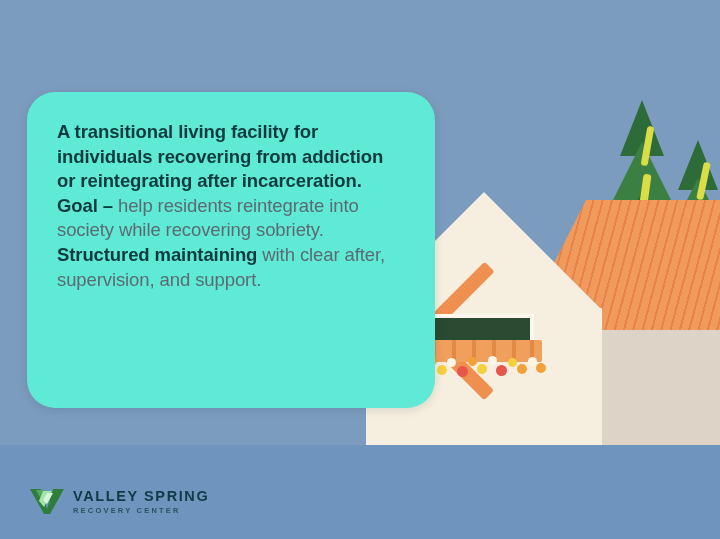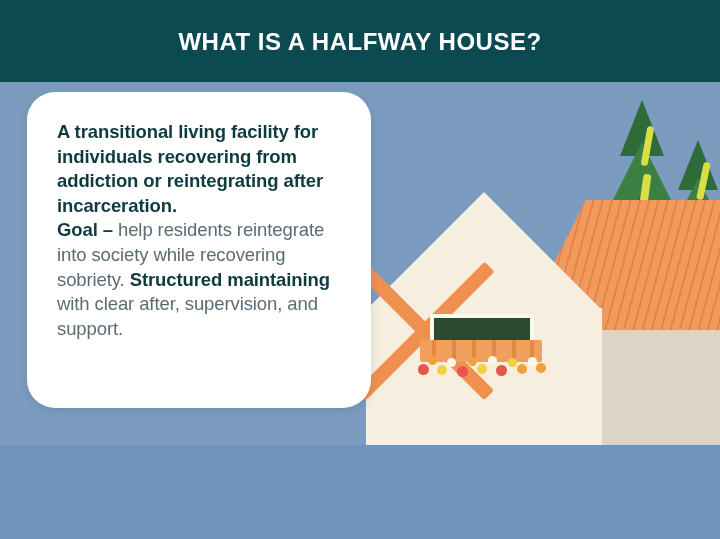--- a/index.html
+++ b/index.html
@@ -175,22 +175,22 @@
   }
   .rw-cross-h, .rw-cross-v {
     position:absolute;
     background:#fdf8ef;
   }
 
   
   .text-card {
     position:absolute;
     left:27px; top:92px;
-    width:344px; height:316px;
-    background:#ffffff;
+    width:408px; height:316px;
+    background:#5eead4;
     border-radius:28px;
     box-shadow:0 2px 10px rgba(20,40,60,.14);
     padding:28px 30px 0 30px;
   }
   .body-copy {
     font-size:18.5px;
     line-height:1.33;
     color:#5b6b74;
     letter-spacing:-0.1px;
   }
@@ -323,26 +323,37 @@
     </div>
 
     <div class="door-frame" style="left:632px; top:409px; width:56px; height:86px;"></div>
     <div class="door" style="left:638px; top:414px; width:44px; height:81px;">
       <div class="door-panel" style="left:13px; top:12px; width:22px; height:44px;"></div>
     </div>
 
     <div class="ground"></div>
   </div>
 
-  <div class="header-band">
-    <div class="header-title">WHAT IS A HALFWAY HOUSE?</div>
-  </div>
 
   <div class="text-card">
     <p class="body-copy">
       <b class="lead">A transitional living facility for individuals recovering from addiction or reintegrating after incarceration.</b>
       <b>Goal –</b><span> help residents reintegrate into society while recovering sobriety.</span>
       <b>Structured maintaining</b><span> with clear after, supervision, and support.</span>
     </p>
   </div>
 
+  <div class="logo">
+    <div class="logo-mark">
+      <svg viewBox="0 0 34 28" width="34" height="28" aria-hidden="true">
+        <path d="M0 2 L11 2 L17 22 L23 2 L34 2 L20 27 L14 27 Z" fill="#2f7d3d"></path>
+        <path d="M6 3 L15 3 L20 16 L13 16 Z" fill="#53a75c"></path>
+        <path d="M13 4 L22 4 L14 20 L9 14 Z" fill="#9fe6a6"></path>
+        <path d="M17 6 L23 6 L17 17 L13 13 Z" fill="#d8f5dc"></path>
+      </svg>
+    </div>
+    <div class="logo-text">
+      <span class="logo-name">VALLEY SPRING</span>
+      <span class="logo-sub">RECOVERY CENTER</span>
+    </div>
+  </div>
 
 </div>
 
 </body></html>

